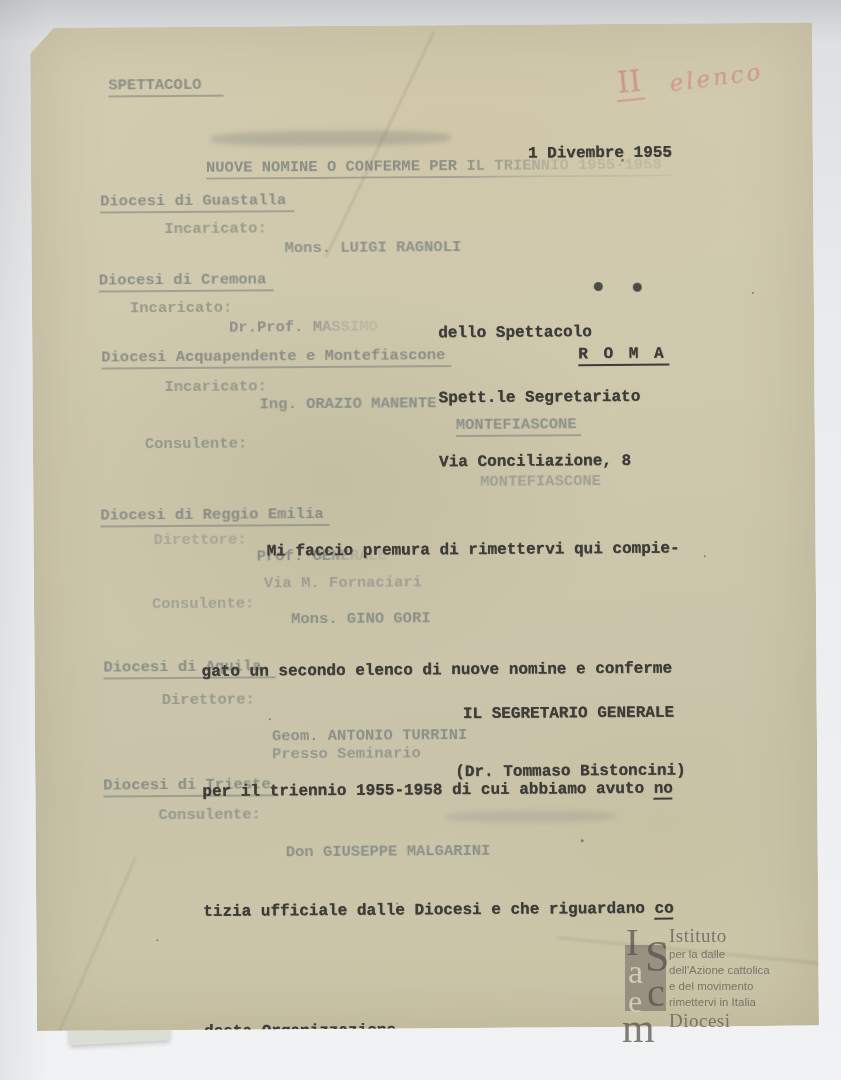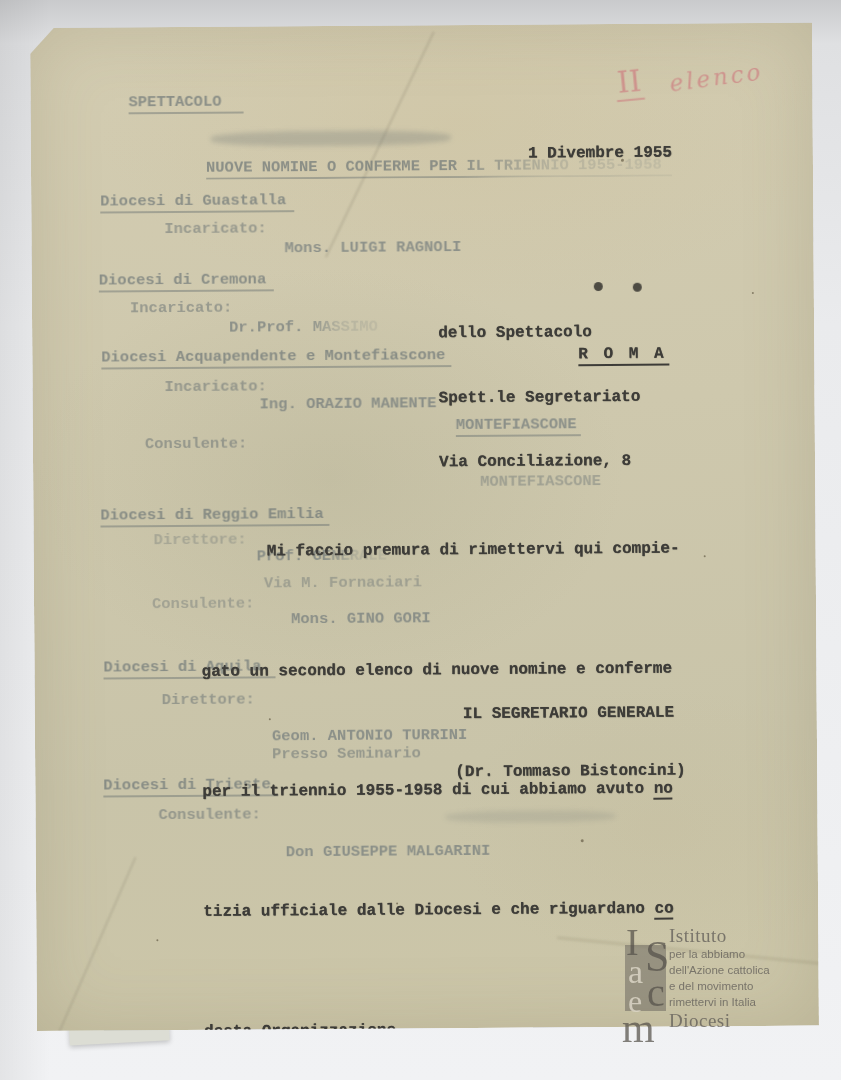--- a/index.html
+++ b/index.html
@@ -52,21 +52,21 @@
 
   
   .ghost{position:absolute;font-family:"Liberation Mono","DejaVu Sans Mono",monospace;
     font-weight:bold;font-size:15.5px;white-space:pre;color:rgba(98,108,112,0.5);
     filter:blur(0.5px);}
   .g-head{color:rgba(88,100,106,0.58);}
   .g-name{color:rgba(88,100,110,0.55);}
   .u{border-bottom:2px solid rgba(95,105,108,0.42);padding-bottom:1px;}
   .fade-tail{-webkit-mask-image:linear-gradient(90deg,#000 52%,rgba(0,0,0,0.35) 75%,rgba(0,0,0,0.22));
     mask-image:linear-gradient(90deg,#000 52%,rgba(0,0,0,0.35) 75%,rgba(0,0,0,0.22));}
-  .g-spettacolo{left:78px;top:66px;padding-right:22px;margin-left:20px;}
+  .g-spettacolo{left:78px;top:49px;padding-right:22px;}
   .g-title{left:175px;top:132px;padding-right:10px;}
   .g-guastalla{left:69px;top:165px;padding-right:8px;}
   .g-incaricato1{left:133px;top:193px;}
   .g-guastalla-name{left:253px;top:213px;}
   .g-cremona{left:67px;top:244px;padding-right:8px;}
   .g-incaricato2{left:98px;top:272px;}
   .g-cremona-name{left:197px;top:292px;}
   .g-acquapendente{left:69px;top:321px;padding-right:6px;}
   .g-incaricato3{left:132px;top:351px;}
   .g-acquapendente-name{left:227px;top:369px;}
@@ -189,20 +189,20 @@
   <div class="watermark">
     <div class="wm-square"></div>
     <span class="wm-letter wm-i">I</span>
     <span class="wm-letter wm-s">S</span>
     <span class="wm-letter wm-a">a</span>
     <span class="wm-letter wm-c">c</span>
     <span class="wm-letter wm-e">e</span>
     <span class="wm-letter wm-m">m</span>
     <div class="wm-text">
       <div class="wm-big">Istituto</div>
-      <div class="wm-small">per la abbiamo</div>
+      <div class="wm-small">per la dalle</div>
       <div class="wm-small">dell'Azione cattolica</div>
       <div class="wm-small">e del movimento</div>
       <div class="wm-small">rimettervi in Italia</div>
       <div class="wm-big">Diocesi</div>
     </div>
   </div>
 </div>
 
 </body></html>

